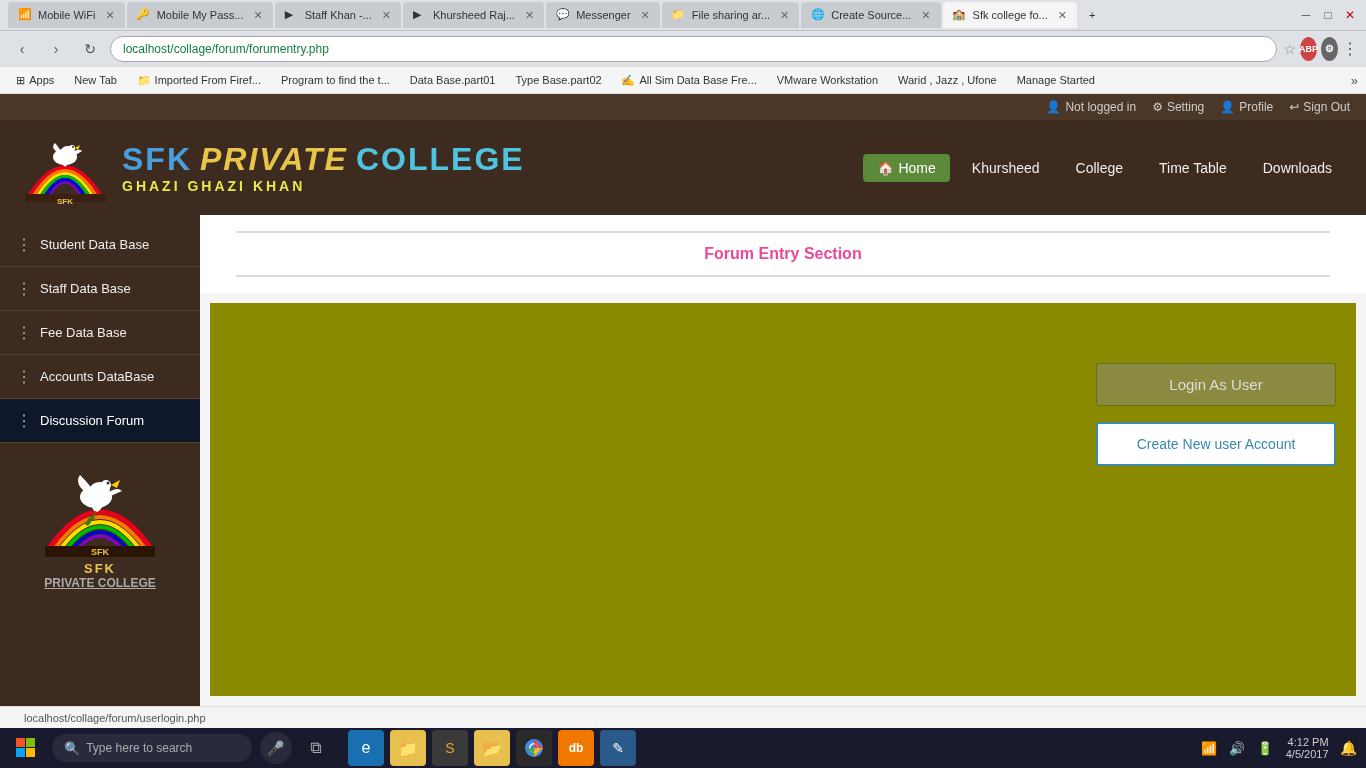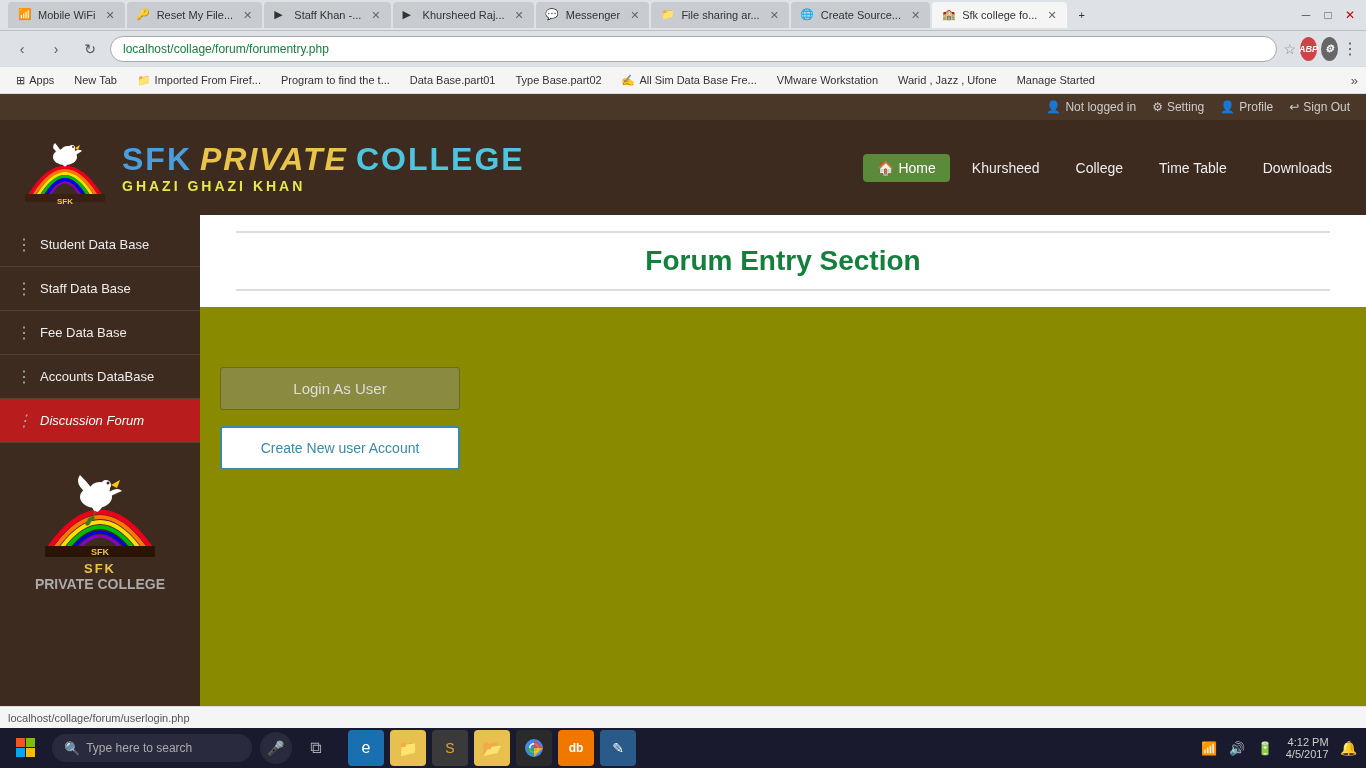--- a/index.html
+++ b/index.html
@@ -17,21 +17,21 @@
     .tab-favicon { width: 14px; height: 14px; border-radius: 2px; flex-shrink: 0; }
     .title-bar-controls { display: flex; gap: 6px; align-items: center; }
     .win-btn { width: 16px; height: 16px; display: flex; align-items: center; justify-content: center; font-size: 12px; cursor: pointer; color: #555; }
 
     
     .address-bar { height: 36px; background: #dee1e6; display: flex; align-items: center; padding: 0 8px; gap: 6px; border-top: 1px solid #c0c0c0; }
     .nav-btn { width: 28px; height: 28px; background: transparent; border: none; border-radius: 50%; display: flex; align-items: center; justify-content: center; font-size: 14px; cursor: pointer; color: #555; }
     .url-bar { flex: 1; height: 26px; background: white; border: 1px solid #aaa; border-radius: 13px; display: flex; align-items: center; padding: 0 12px; font-size: 12px; color: #15803d; }
     .address-bar-right { display: flex; gap: 4px; align-items: center; }
     .star-btn { font-size: 14px; color: #888; cursor: pointer; }
-    .ext-btn { width: 17px; height: 24px; border-radius: 50%; background: #c00; display: flex; align-items: center; justify-content: center; color: white; font-size: 10px; font-weight: bold; cursor: pointer; font-style: italic; }
+    .ext-btn { width: 17px; height: 24px; border-radius: 50%; background: #c00; display: flex; align-items: center; justify-content: center; color: white; font-size: 10px; font-weight: bold; cursor: pointer; }
 
     
     .bookmarks-bar { height: 28px; background: #f5f5f5; display: flex; align-items: center; padding: 0 8px; gap: 4px; border-top: 1px solid #ddd; border-bottom: 1px solid #ddd; overflow: hidden; }
     .bookmark-item { padding: 2px 8px; font-size: 11px; color: #333; white-space: nowrap; cursor: pointer; border-radius: 3px; display: flex; align-items: center; gap: 4px; }
     .bookmark-icon { font-size: 11px; }
 
     
     .browser-content { flex: 1; display: flex; flex-direction: column; overflow: hidden; }
 
     
@@ -56,45 +56,45 @@
     .nav-item { color: #eee; font-size: 14px; padding: 6px 14px; cursor: pointer; display: flex; align-items: center; gap: 4px; }
     .nav-item.home { background: #5a8a3a; border-radius: 4px; color: white; }
 
     
     .main-layout { flex: 1; display: flex; overflow: hidden; }
 
     
     .sidebar { width: 200px; background: #3d2b1f; padding: 8px 0; flex-shrink: 0; }
     .sidebar-item { display: flex; align-items: center; gap: 8px; padding: 12px 16px; color: #eee; font-size: 13px; cursor: pointer; border-bottom: 1px solid #5a4030; position: relative; }
     .sidebar-item::before { content: '⋮'; color: #aaa; font-size: 16px; }
-    .sidebar-item.active { background: #b91c1c; color: white; font-style: italic; }
+    .sidebar-item.active { background: #0f172a; color: white; }
 
     
     .sidebar-logo { padding: 16px; display: flex; flex-direction: column; align-items: center; margin-top: 8px; }
 
     
     .content-area { flex: 1; background: #f5f5f5; display: flex; flex-direction: column; overflow: hidden; }
 
     
     .content-divider { border: none; border-top: 2px solid #ddd; margin: 0 20px; }
 
     
     .forum-title-bar { text-align: center; padding: 16px; background: white; }
-    .forum-title { color: #15803d; font-size: 28px; font-weight: bold; }
-
-    
-    .forum-content { flex: 1; background: #8a8a00; margin: 0; padding: 60px 20px; display: flex; flex-direction: column; align-items: flex-start; justify-content: flex-start; gap: 16px; }
+    .forum-title { color: #ec4899; font-size: 16px; font-weight: bold; }
+
+    
+    .forum-content { flex: 1; background: #8a8a00; margin: 10px; padding: 60px 20px; display: flex; flex-direction: column; align-items: flex-end; justify-content: flex-start; gap: 16px; }
 
     
     .forum-btn { width: 240px; padding: 12px 20px; font-size: 15px; text-align: center; cursor: pointer; border: none; border-radius: 3px; }
     .login-btn { background: #8a8a40; color: #ddd; border: 1px solid #6a6a20; }
     .create-btn { background: white; color: #3a8aaa; border: 2px solid #3a8aaa; font-size: 14px; }
 
     
-    .status-bar { height: 22px; background: #f5f5f5; border-top: 1px solid #ddd; display: flex; align-items: center; padding: 0 8px; font-size: 11px; color: #555; }
+    .status-bar { height: 22px; background: #f5f5f5; border-top: 1px solid #ddd; display: flex; align-items: center; padding: 0 24px; font-size: 11px; color: #555; }
 
     
     .taskbar { height: 40px; background: #1a1a2e; display: flex; align-items: center; padding: 0 8px; gap: 8px; }
     .taskbar-search { flex: 0 0 200px; height: 28px; background: #2a2a3e; border-radius: 14px; display: flex; align-items: center; padding: 0 12px; gap: 6px; color: #aaa; font-size: 12px; cursor: text; }
     .taskbar-apps { display: flex; gap: 6px; align-items: center; margin-left: 8px; }
     .taskbar-app { width: 36px; height: 36px; border-radius: 4px; display: flex; align-items: center; justify-content: center; font-size: 18px; cursor: pointer; }
     .taskbar-right { margin-left: auto; display: flex; align-items: center; gap: 12px; color: #ccc; font-size: 11px; }
     .taskbar-time { display: flex; flex-direction: column; align-items: flex-end; font-size: 11px; color: #ccc; }
   </style>
 </head>
@@ -105,21 +105,21 @@
   <div class="title-bar">
     <div class="title-bar-tabs">
 
       <div class="tab">
         <span class="tab-favicon">📶</span>
         <span>Mobile WiFi</span>
         <span class="tab-close">✕</span>
       </div>
       <div class="tab">
         <span class="tab-favicon">🔑</span>
-        <span>Reset My File...</span>
+        <span>Mobile My Pass...</span>
         <span class="tab-close">✕</span>
       </div>
       <div class="tab">
         <span class="tab-favicon">▶</span>
         <span>Staff Khan -...</span>
         <span class="tab-close">✕</span>
       </div>
       <div class="tab">
         <span class="tab-favicon">▶</span>
         <span>Khursheed Raj...</span>
@@ -331,21 +331,21 @@
                 <path d="M26 27 Q38 16 44 22 Q34 26 28 30" fill="white"></path>
                 <path d="M14 38 Q18 48 24 38" fill="white"></path>
 
                 <path d="M18 42 Q14 50 10 55" stroke="#3a7a1a" stroke-width="1.5" fill="none"></path>
                 <ellipse cx="13" cy="50" rx="4" ry="2" fill="#3a7a1a" transform="rotate(-30, 13, 50)"></ellipse>
                 <ellipse cx="10" cy="54" rx="3" ry="2" fill="#3a7a1a" transform="rotate(-45, 10, 54)"></ellipse>
               </g>
             </svg>
             <div style="color:#ddd; font-size:11px; font-weight:bold; margin-top:4px; text-align:center;">
               <div style="color:#e8c44a; font-size:13px; letter-spacing:2px;">SFK</div>
-              <div style="color:#aaa; font-size:14px;">PRIVATE COLLEGE</div>
+              <div style="color:#aaa; font-size:12px;text-decoration:underline;">PRIVATE COLLEGE</div>
             </div>
           </div>
         </div>
 
         <div class="content-area">
 
           <div class="forum-title-bar">
             <hr class="content-divider" style="margin-bottom:12px;">
             <h2 class="forum-title">Forum Entry Section</h2>
             <hr class="content-divider" style="margin-top:12px;">

